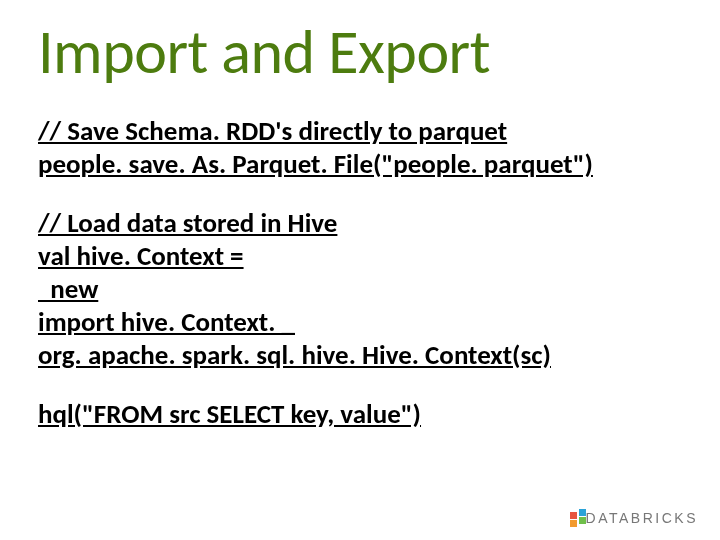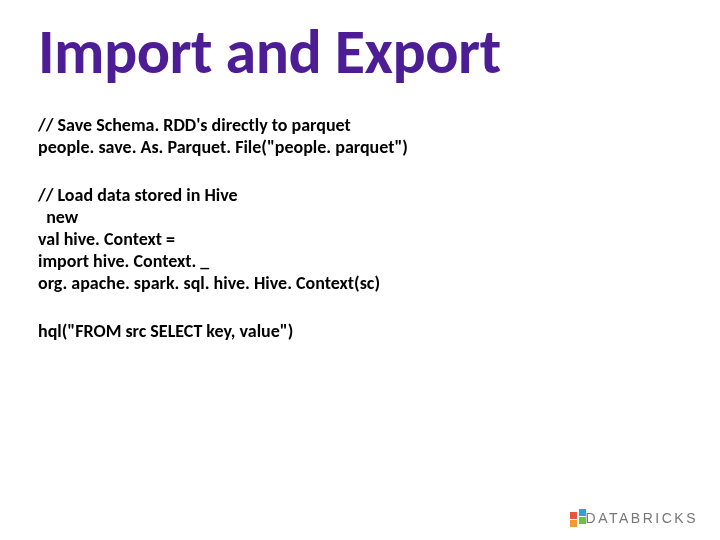--- a/index.html
+++ b/index.html
@@ -7,32 +7,33 @@
       width: 720px;
       height: 540px;
       background: #fff;
       font-family: "Segoe UI", "Calibri", Arial, sans-serif;
       padding: 20px 30px 20px 38px;
       position: relative;
       overflow: hidden;
     }
     .title {
       font-size: 62px;
-      font-weight: 700;
-      color: #4c1d95;
+      font-weight: 400;
+      color: #4d7c0f;
       line-height: 1.05;
       margin-bottom: 30px;
       letter-spacing: -0.5px;
     }
     .block {
       margin-bottom: 26px;
-      font-size: 18px;
+      font-size: 27px;
       font-weight: 700;
       color: #000;
       line-height: 1.22;
+      text-decoration: underline;
     }
     .comment { color: #000; }
     .comment-italic { font-style: italic; font-weight: 700; }
     .logo {
       position: absolute;
       right: 22px;
       bottom: 14px;
       display: flex;
       align-items: flex-start;
       margin-left: 12px;
@@ -61,22 +62,22 @@
 
 <h1 class="title">Import and Export</h1>
 
 <div class="block">
   <div class="comment">// Save Schema. RDD's directly to parquet</div>
   <div>people. save. As. Parquet. File("people. parquet")</div>
 </div>
 
 <div class="block">
   <div class="comment">// Load data stored in Hive</div>
+  <div>val hive. Context =</div>
   <div style="white-space: pre;">  new</div>
-  <div>val hive. Context =</div>
   <div>import hive. Context. _</div>
   <div>org. apache. spark. sql. hive. Hive. Context(sc)</div>
 </div>
 
 <div class="block" style="margin-bottom:0;">
   <div>hql("FROM src SELECT key, value")</div>
 </div>
 
 <div class="logo">
   <div class="logo-mark">

